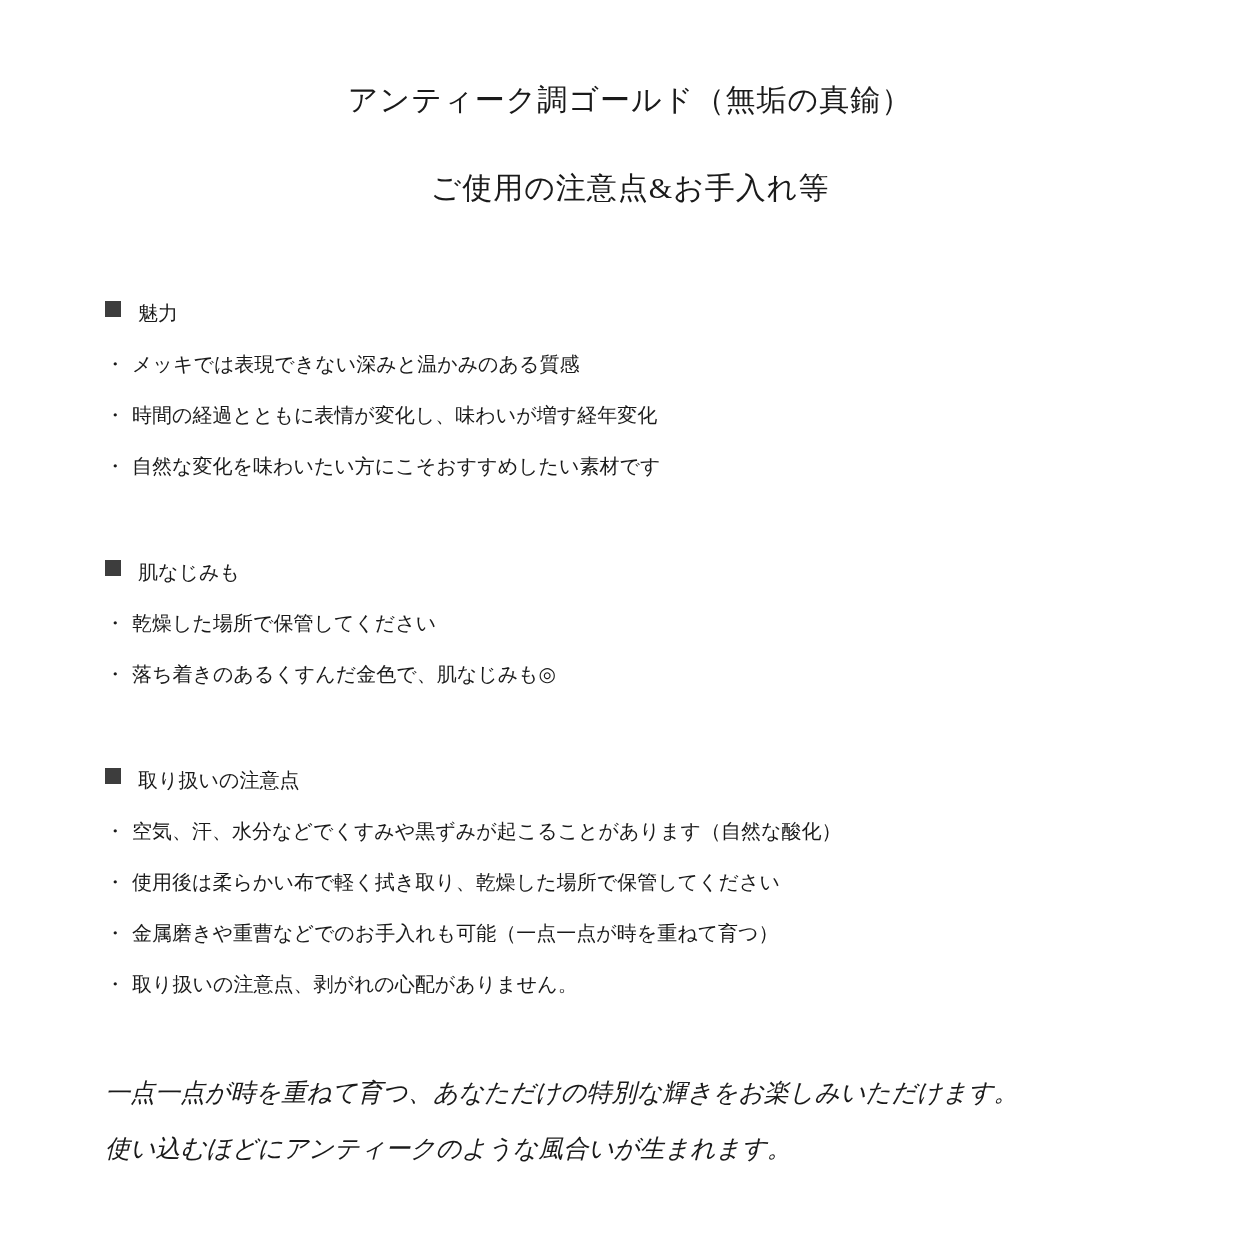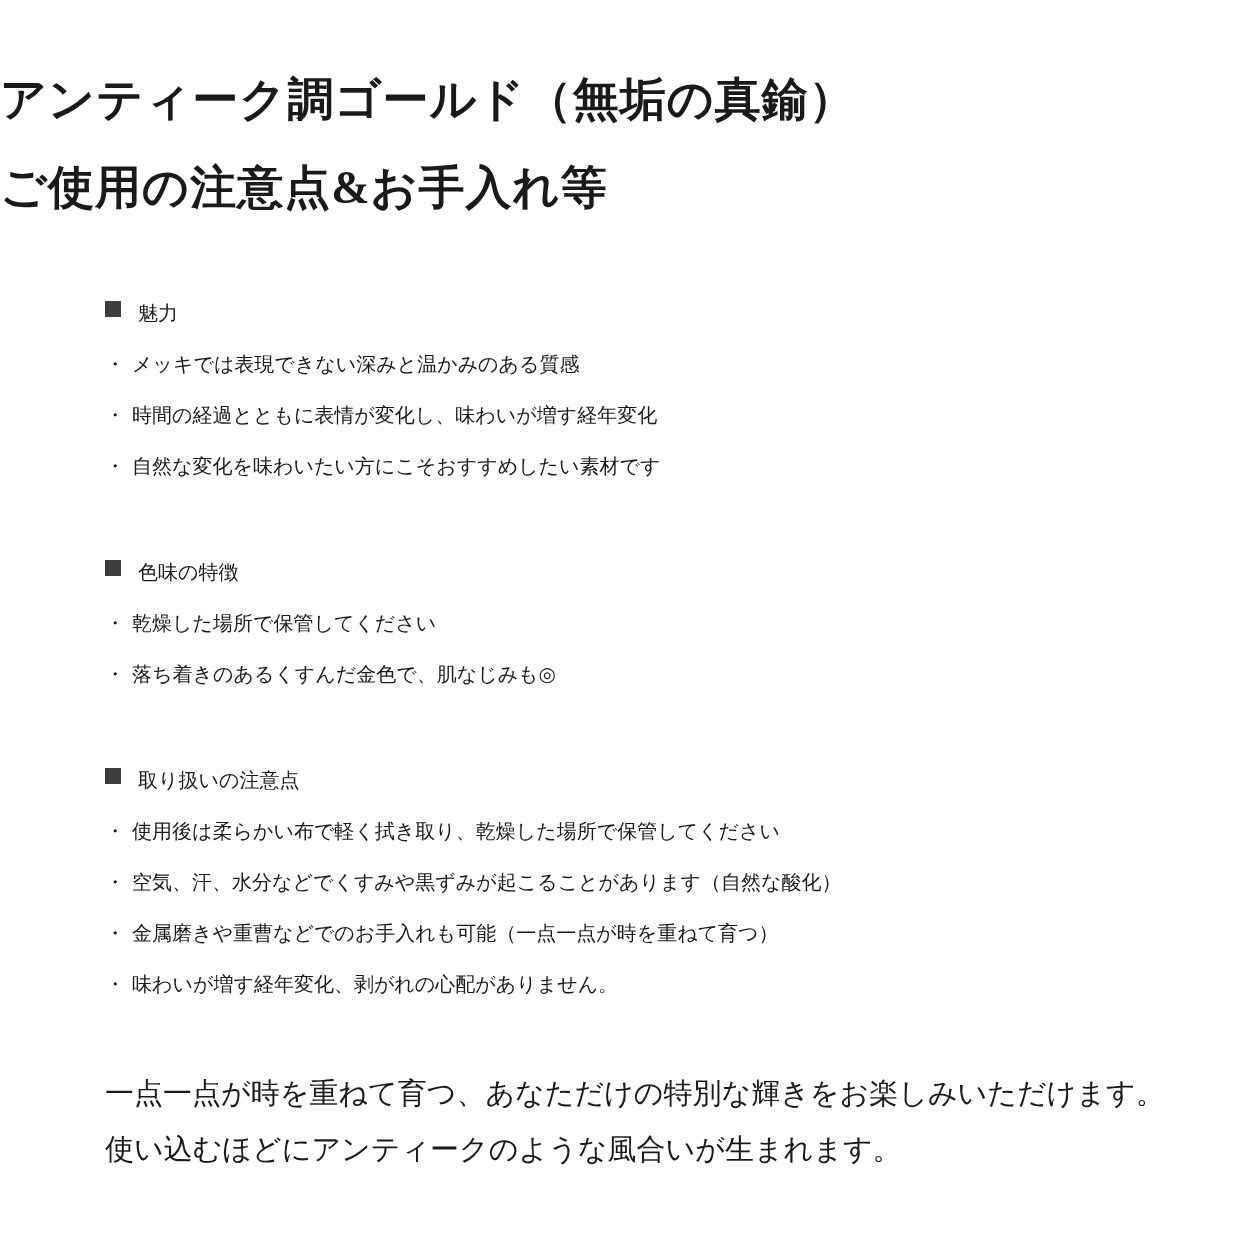--- a/index.html
+++ b/index.html
@@ -15,22 +15,23 @@
     overflow: hidden;
     position: relative;
   }
   .page {
     width: 1260px;
     height: 1260px;
     box-sizing: border-box;
     padding-top: 56px;
   }
   .title-block {
-    font-weight: bold;
-    font-size: 46px;
+    text-align: center;
+    font-weight: normal;
+    font-size: 30px;
     line-height: 88px;
     letter-spacing: 1px;
     white-space: nowrap;
   }
   .content {
     margin-top: 56px;
     margin-left: 105px;
     width: 1110px;
     font-size: 20px;
   }
@@ -54,22 +55,23 @@
     white-space: nowrap;
   }
   .bullet-dot {
     display: inline-block;
     margin-right: 2px;
   }
   .footer-block {
     margin-top: 43px;
     margin-left: 105px;
     width: 1110px;
-    font-size: 29px;
+    font-size: 25px;
     line-height: 56px;
+    font-style: italic;
   }
   .footer-line {
     white-space: nowrap;
   }
 </style>
 </head>
 <body>
 
 <div class="page">
 
@@ -95,52 +97,52 @@
       </div>
       <div class="item-line">
         <span class="bullet-dot">・</span>
         <span>自然な変化を味わいたい方にこそおすすめしたい素材です</span>
       </div>
     </div>
 
     <div class="section">
       <div class="section-heading">
         <span class="square-bullet"></span>
-        <span>色味の特徴</span>
+        <span>肌なじみも</span>
       </div>
       <div class="item-line">
         <span class="bullet-dot">・</span>
         <span>乾燥した場所で保管してください</span>
       </div>
       <div class="item-line">
         <span class="bullet-dot">・</span>
         <span>落ち着きのあるくすんだ金色で、肌なじみも◎</span>
       </div>
     </div>
 
     <div class="section">
       <div class="section-heading">
         <span class="square-bullet"></span>
         <span>取り扱いの注意点</span>
       </div>
       <div class="item-line">
         <span class="bullet-dot">・</span>
-        <span>使用後は柔らかい布で軽く拭き取り、乾燥した場所で保管してください</span>
+        <span>空気、汗、水分などでくすみや黒ずみが起こることがあります（自然な酸化）</span>
       </div>
       <div class="item-line">
         <span class="bullet-dot">・</span>
-        <span>空気、汗、水分などでくすみや黒ずみが起こることがあります（自然な酸化）</span>
+        <span>使用後は柔らかい布で軽く拭き取り、乾燥した場所で保管してください</span>
       </div>
       <div class="item-line">
         <span class="bullet-dot">・</span>
         <span>金属磨きや重曹などでのお手入れも可能（一点一点が時を重ねて育つ）</span>
       </div>
       <div class="item-line">
         <span class="bullet-dot">・</span>
-        <span>味わいが増す経年変化、剥がれの心配がありません。</span>
+        <span>取り扱いの注意点、剥がれの心配がありません。</span>
       </div>
     </div>
 
   </div>
 
   <div class="footer-block">
     <div class="footer-line">一点一点が時を重ねて育つ、あなただけの特別な輝きをお楽しみいただけます。</div>
     <div class="footer-line">使い込むほどにアンティークのような風合いが生まれます。</div>
   </div>
 

